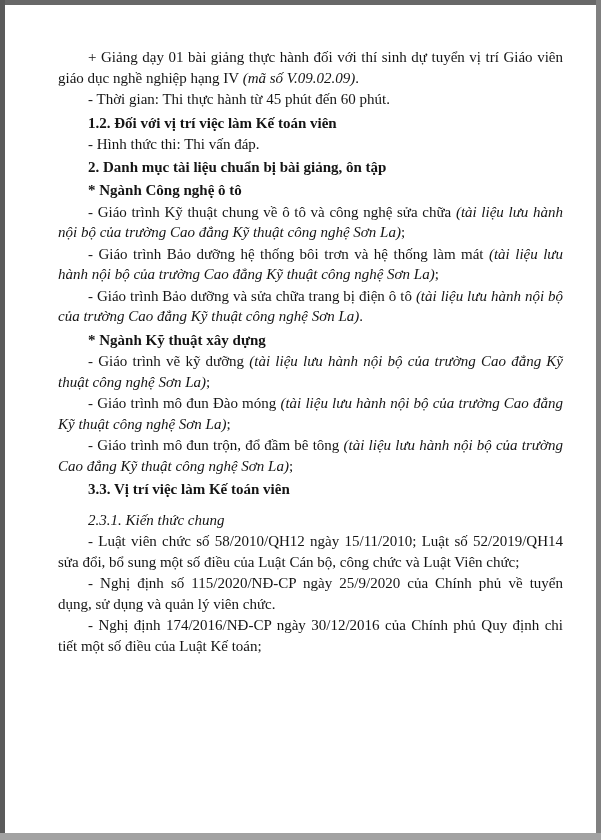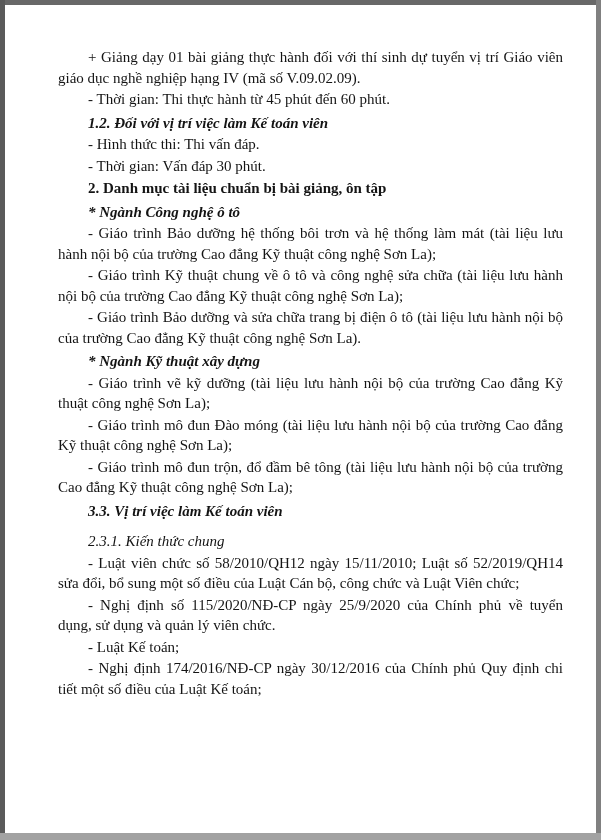--- a/index.html
+++ b/index.html
@@ -22,24 +22,24 @@
     padding-top: 47px;
     color: #141414;
     font-size: 15px;
     line-height: 20.5px;
     text-align: justify;
   }
   .page-content p {
     margin: 0 0 1px 0;
     text-indent: 30px;
   }
-  p.h-bi { font-weight: bold; font-style: italic; margin-top: 3px; }
+  p.h-bi { font-weight: bold; margin-top: 3px; }
   p.h-b  { font-weight: bold; margin-top: 2px; font-family: Liberation Serif, serif; }
   p.h-i  { font-style: italic; margin-top: 10px; }
-  .i { }
+  .i { font-style: italic; }
 </style>
 </head>
 <body>
 
 <div class="edge edge-top"></div>
 <div class="edge edge-left"></div>
 <div class="edge edge-right"></div>
 <div class="edge edge-bottom"></div>
 
 <div class="page-content">
@@ -47,47 +47,45 @@
   <p><span>+ Giảng dạy 01 bài giảng thực hành đối với thí sinh dự tuyển vị trí Giáo viên giáo dục nghề nghiệp hạng IV </span><span class="i">(mã số V.09.02.09)</span><span>.</span></p>
 
   <p><span>- Thời gian: Thi thực hành từ 45 phút đến 60 phút.</span></p>
 
 
   <p class="h-bi"><span>1.2. Đối với vị trí việc làm Kế toán viên</span></p>
 
   <p><span>- Hình thức thi: Thi vấn đáp.</span></p>
 
 
-  <p><span>- Thời gian: Vấn đáp 30 phút.</span></p>
 
 
   <p class="h-b"><span>2. Danh mục tài liệu chuẩn bị bài giảng, ôn tập</span></p>
 
   <p class="h-bi"><span>* Ngành Công nghệ ô tô</span></p>
 
+  <p><span>- Giáo trình Kỹ thuật chung về ô tô và công nghệ sửa chữa </span><span class="i">(tài liệu lưu hành nội bộ của trường Cao đẳng Kỹ thuật công nghệ Sơn La)</span><span>;</span></p>
+
   <p><span>- Giáo trình Bảo dưỡng hệ thống bôi trơn và hệ thống làm mát </span><span class="i">(tài liệu lưu hành nội bộ của trường Cao đẳng Kỹ thuật công nghệ Sơn La)</span><span>;</span></p>
-
-  <p><span>- Giáo trình Kỹ thuật chung về ô tô và công nghệ sửa chữa </span><span class="i">(tài liệu lưu hành nội bộ của trường Cao đẳng Kỹ thuật công nghệ Sơn La)</span><span>;</span></p>
 
   <p><span>- Giáo trình Bảo dưỡng và sửa chữa trang bị điện ô tô </span><span class="i">(tài liệu lưu hành nội bộ của trường Cao đẳng Kỹ thuật công nghệ Sơn La)</span><span>.</span></p>
 
   <p class="h-bi"><span>* Ngành Kỹ thuật xây dựng</span></p>
 
   <p><span>- Giáo trình vẽ kỹ dưỡng </span><span class="i">(tài liệu lưu hành nội bộ của trường Cao đẳng Kỹ thuật công nghệ Sơn La)</span><span>;</span></p>
 
   <p><span>- Giáo trình mô đun Đào móng </span><span class="i">(tài liệu lưu hành nội bộ của trường Cao đẳng Kỹ thuật công nghệ Sơn La)</span><span>;</span></p>
 
   <p><span>- Giáo trình mô đun trộn, đổ đầm bê tông </span><span class="i">(tài liệu lưu hành nội bộ của trường Cao đẳng Kỹ thuật công nghệ Sơn La)</span><span>;</span></p>
 
   <p class="h-bi"><span>3.3. Vị trí việc làm Kế toán viên</span></p>
 
   <p class="h-i"><span>2.3.1. Kiến thức chung</span></p>
 
   <p><span>- Luật viên chức số 58/2010/QH12 ngày 15/11/2010; Luật số 52/2019/QH14 sửa đổi, bổ sung một số điều của Luật Cán bộ, công chức và Luật Viên chức;</span></p>
 
   <p><span>- Nghị định số 115/2020/NĐ-CP ngày 25/9/2020 của Chính phủ về tuyển dụng, sử dụng và quản lý viên chức.</span></p>
 
 
-  <p><span>- Luật Kế toán;</span></p>
 
   <p><span>- Nghị định 174/2016/NĐ-CP ngày 30/12/2016 của Chính phủ Quy định chi tiết một số điều của Luật Kế toán;</span></p>
 
 </div>
 
 </body></html>

